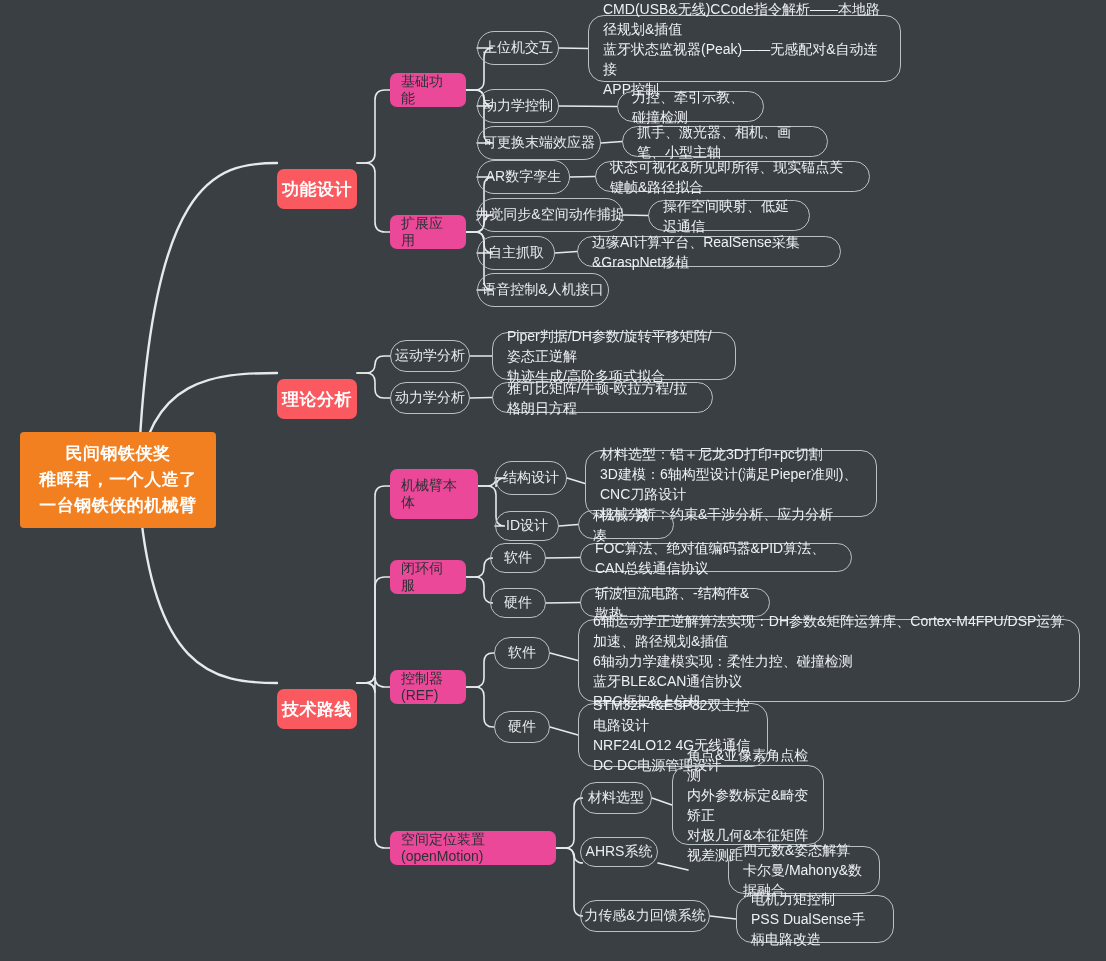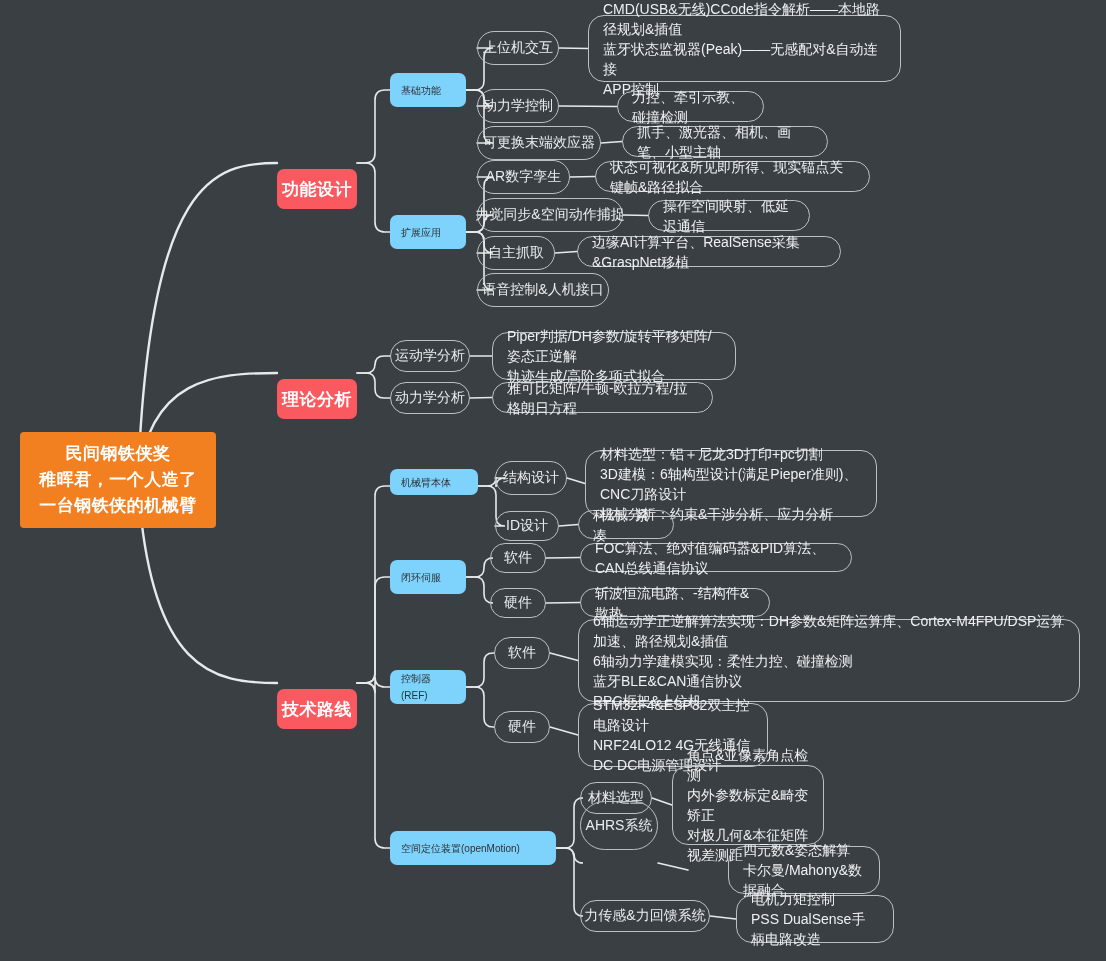--- a/index.html
+++ b/index.html
@@ -22,22 +22,22 @@
     white-space:pre-line;
   }
   
   .lvl1{
     background:#f9595f;color:#ffffff;border-radius:7px;
     font-weight:bold;font-size:17px;padding:20px 14px;
     justify-content:center;white-space:nowrap;letter-spacing:.5px;margin-top:24px;
   }
   
   .lvl2{
-    background:#7dd3fc;color:#2c3136;border-radius:7px;
-    font-size:10px;padding:6px 11px;white-space:pre-line;
+    background:#ec4899;color:#2c3136;border-radius:7px;
+    font-size:14px;padding:6px 11px;white-space:pre-line;
     justify-content:flex-start;line-height:17px;font-weight:normal;
     overflow:hidden;
   }
   
   .lvl3{
     background:transparent;color:#e9edef;border:1.4px solid #b9c0c6;
     border-radius:999px;font-size:14px;padding:7px 14px;
     white-space:nowrap;justify-content:center;
   }
   
@@ -125,21 +125,21 @@
       <div class="node lvl3" style="left: 477px; top: 198px; width: 146px; height: 34px;">力觉同步&amp;空间动作捕捉</div>
       <div class="node leaf one" style="left: 648px; top: 200px; width: 162px; height: 31px;">操作空间映射、低延迟通信</div>
       <div class="node lvl3" style="left: 477px; top: 236px; width: 78px; height: 34px;">自主抓取</div>
       <div class="node leaf one" style="left: 577px; top: 236px; width: 264px; height: 31px;">边缘AI计算平台、RealSense采集&amp;GraspNet移植</div>
       <div class="node lvl3" style="left: 477px; top: 273px; width: 132px; height: 34px;">语音控制&amp;人机接口</div>
       <div class="node lvl3" style="left: 390px; top: 340px; width: 80px; height: 32px;">运动学分析</div>
       <div class="node leaf" style="left: 492px; top: 332px; width: 244px; height: 48px;">Piper判据/DH参数/旋转平移矩阵/姿态正逆解
 轨迹生成/高阶多项式拟合</div>
       <div class="node lvl3" style="left: 390px; top: 382px; width: 80px; height: 32px;">动力学分析</div>
       <div class="node leaf one" style="left: 492px; top: 382px; width: 221px; height: 31px;">雅可比矩阵/牛顿-欧拉方程/拉格朗日方程</div>
-      <div class="node lvl2" style="left: 390px; top: 469px; width: 88px; height: 26px;">机械臂本体</div>
+      <div class="node lvl2" style="left: 390px; top: 469px; width: 88px; height: 50px;">机械臂本体</div>
       <div class="node lvl3" style="left: 495px; top: 461px; width: 72px; height: 34px;">结构设计</div>
       <div class="node leaf" style="left: 585px; top: 450px; width: 292px; height: 67px;">材料选型：铝＋尼龙3D打印+pc切割
 3D建模：6轴构型设计(满足Pieper准则)、CNC刀路设计
 机械分析：约束&amp;干涉分析、应力分析</div>
       <div class="node lvl3" style="left: 495px; top: 511px; width: 64px; height: 30px; text-align: right;">ID设计</div>
       <div class="node leaf one" style="left: 578px; top: 510px; width: 96px; height: 29px;">科幻、紧凑</div>
       <div class="node lvl2" style="left: 390px; top: 560px; width: 76px; height: 34px;">闭环伺服</div>
       <div class="node lvl3" style="left: 490px; top: 543px; width: 56px; height: 30px;">软件</div>
       <div class="node leaf one" style="left: 580px; top: 543px; width: 272px; height: 29px;">FOC算法、绝对值编码器&amp;PID算法、CAN总线通信协议</div>
       <div class="node lvl3" style="left: 490px; top: 588px; width: 56px; height: 30px;">硬件</div>
@@ -154,20 +154,20 @@
       <div class="node lvl3" style="left: 494px; top: 711px; width: 56px; height: 32px;">硬件</div>
       <div class="node leaf" style="left: 578px; top: 703px; width: 190px; height: 64px;">STM32F4&amp;ESP32双主控电路设计
 NRF24LO12 4G无线通信
 DC DC电源管理设计</div>
       <div class="node lvl2" style="left: 390px; top: 831px; width: 166px; height: 34px;">空间定位装置(openMotion)</div>
       <div class="node lvl3" style="left: 580px; top: 782px; width: 72px; height: 32px;">材料选型</div>
       <div class="node leaf" style="left: 672px; top: 765px; width: 152px; height: 80px;">角点&amp;亚像素角点检测
 内外参数标定&amp;畸变矫正
 对极几何&amp;本征矩阵
 视差测距</div>
-      <div class="node lvl3" style="left: 580px; top: 801px; width: 78px; height: 49px;">AHRS系统</div>
+      <div class="node lvl3" style="left: 580px; top: 837px; width: 78px; height: 30px;">AHRS系统</div>
       <div class="node leaf" style="left: 728px; top: 846px; width: 152px; height: 48px;">四元数&amp;姿态解算
 卡尔曼/Mahony&amp;数据融合</div>
       <div class="node lvl3" style="left: 580px; top: 900px; width: 130px; height: 32px;">力传感&amp;力回馈系统</div>
       <div class="node leaf" style="left: 736px; top: 895px; width: 158px; height: 48px;">电机力矩控制
 PSS DualSense手柄电路改造</div>
     </div>
 </div>
 
 </body></html>

